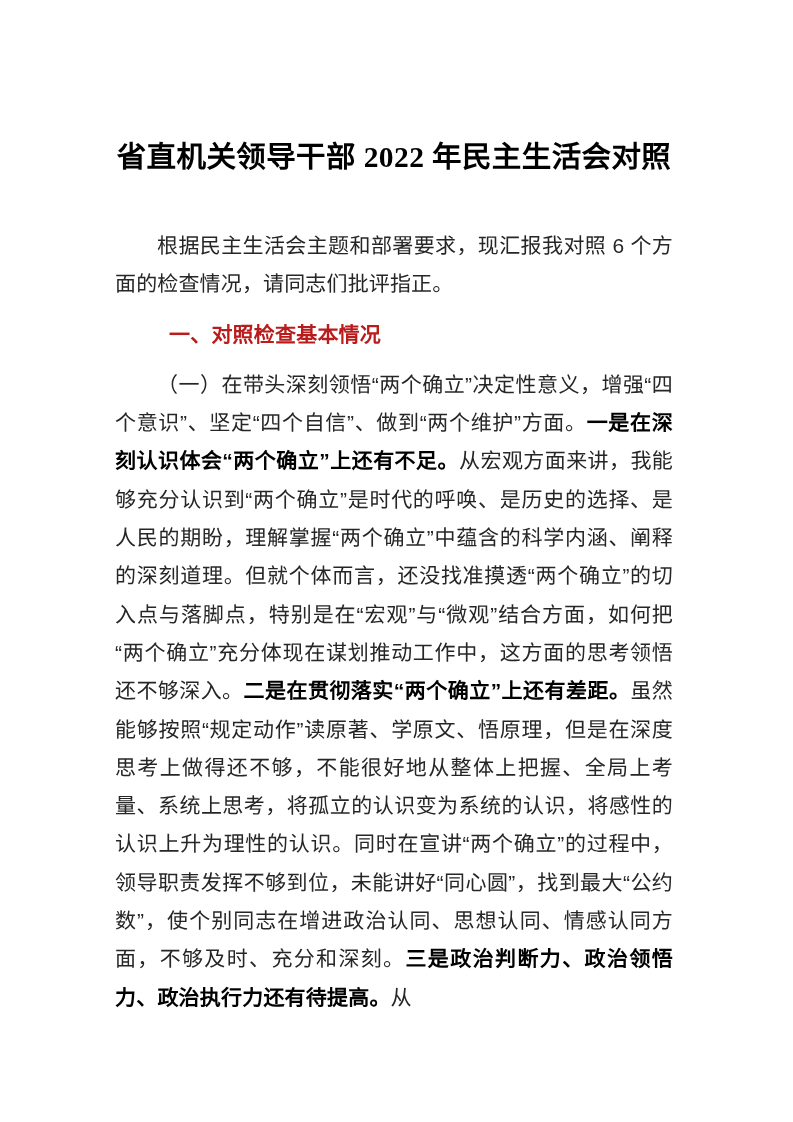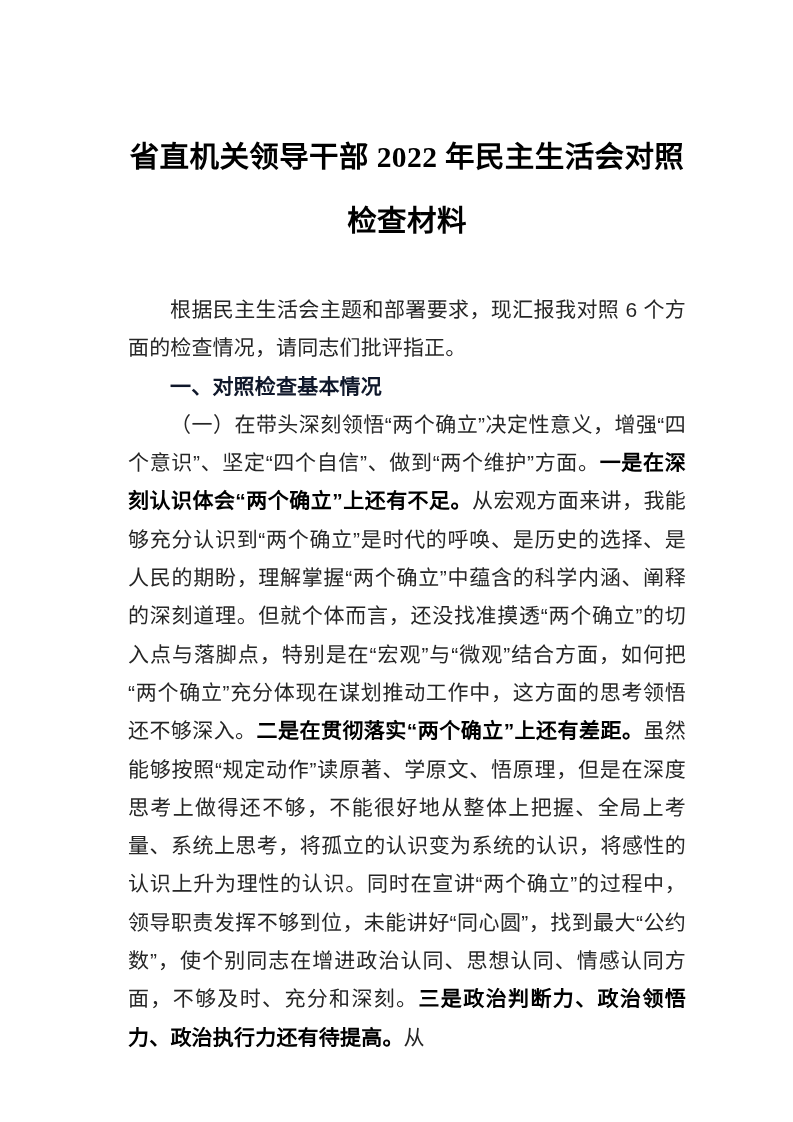--- a/index.html
+++ b/index.html
@@ -22,21 +22,21 @@
     position: relative;
     width: 793px;
     height: 1122px;
     background: #ffffff;
     box-sizing: border-box;
   }
 
   
   .content {
     position: absolute;
-    left: 128px;
+    left: 115px;
     top: 0;
     width: 558px;
   }
 
   
   .doc-title {
     margin: 0;
     padding-top: 125px;
     font-family: "Liberation Serif", "DejaVu Serif", serif;
     font-weight: 700;
@@ -71,46 +71,45 @@
   }
 
   
   p.para.kai {
     font-weight: 400;
     color: #262626;
   }
 
   
   p.heading {
-    margin: 0;
+    margin: 12px;
     font-family: "Liberation Sans", "DejaVu Sans", sans-serif;
     font-weight: 700;
     font-size: 21px;
     line-height: 38.3px;
     text-indent: 2em;
     letter-spacing: 0.2px;
-    color: #0f172a;
+    color: #b91c1c;
   }
 
   
   b.strong {
     font-weight: 700;
     color: #000000;
     letter-spacing: 0.2px;
   }
 </style>
 </head>
 <body>
 
 <div class="page">
   <div class="content">
 
     <h1 class="doc-title">
       <span class="title-line">省直机关领导干部 2022 年民主生活会对照</span>
-      <span class="title-line">检查材料</span>
     </h1>
 
     <div class="body-block">
 
       <p class="para kai">根据民主生活会主题和部署要求，现汇报我对照 6 个方面的检查情况，请同志们批评指正。</p>
 
       <p class="heading">一、对照检查基本情况</p>
 
       <p class="para kai">
         <span>（一）在带头深刻领悟“两个确立”决定性意义，增强“四个意识”、坚定“四个自信”、做到“两个维护”方面。</span><b class="strong">一是在深刻认识体会“两个确立”上还有不足。</b><span>从宏观方面来讲，我能够充分认识到“两个确立”是时代的呼唤、是历史的选择、是人民的期盼，理解掌握“两个确立”中蕴含的科学内涵、阐释的深刻道理。但就个体而言，还没找准摸透“两个确立”的切入点与落脚点，特别是在“宏观”与“微观”结合方面，如何把“两个确立”充分体现在谋划推动工作中，这方面的思考领悟还不够深入。</span><b class="strong">二是在贯彻落实“两个确立”上还有差距。</b><span>虽然能够按照“规定动作”读原著、学原文、悟原理，但是在深度思考上做得还不够，不能很好地从整体上把握、全局上考量、系统上思考，将孤立的认识变为系统的认识，将感性的认识上升为理性的认识。同时在宣讲“两个确立”的过程中，领导职责发挥不够到位，未能讲好“同心圆”，找到最大“公约数”，使个别同志在增进政治认同、思想认同、情感认同方面，不够及时、充分和深刻。</span><b class="strong">三是政治判断力、政治领悟力、政治执行力还有待提高。</b><span>从</span>

